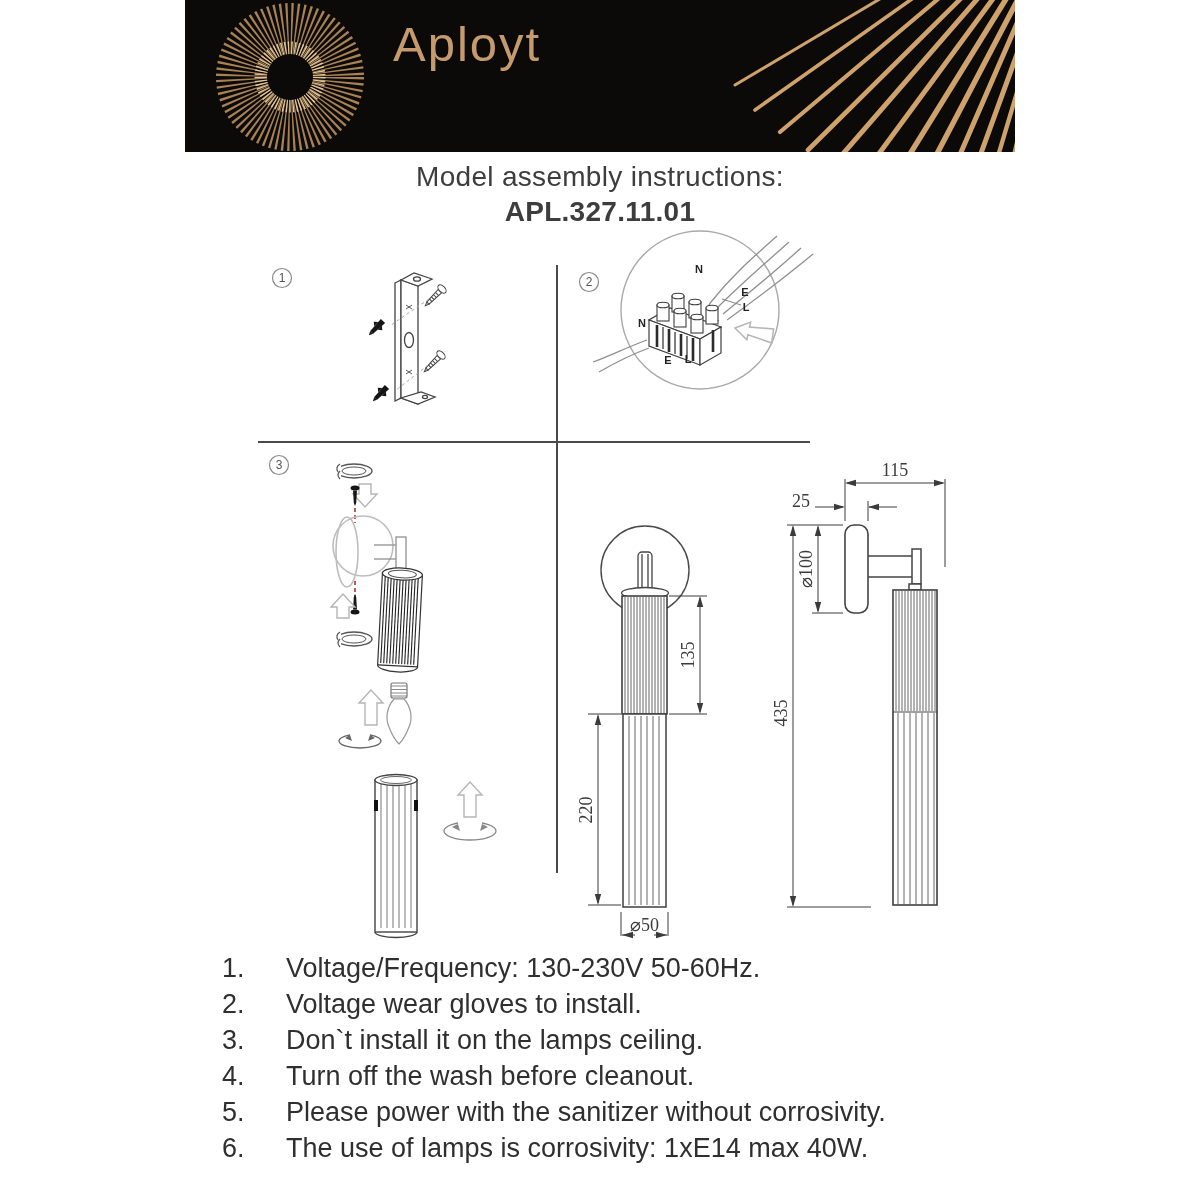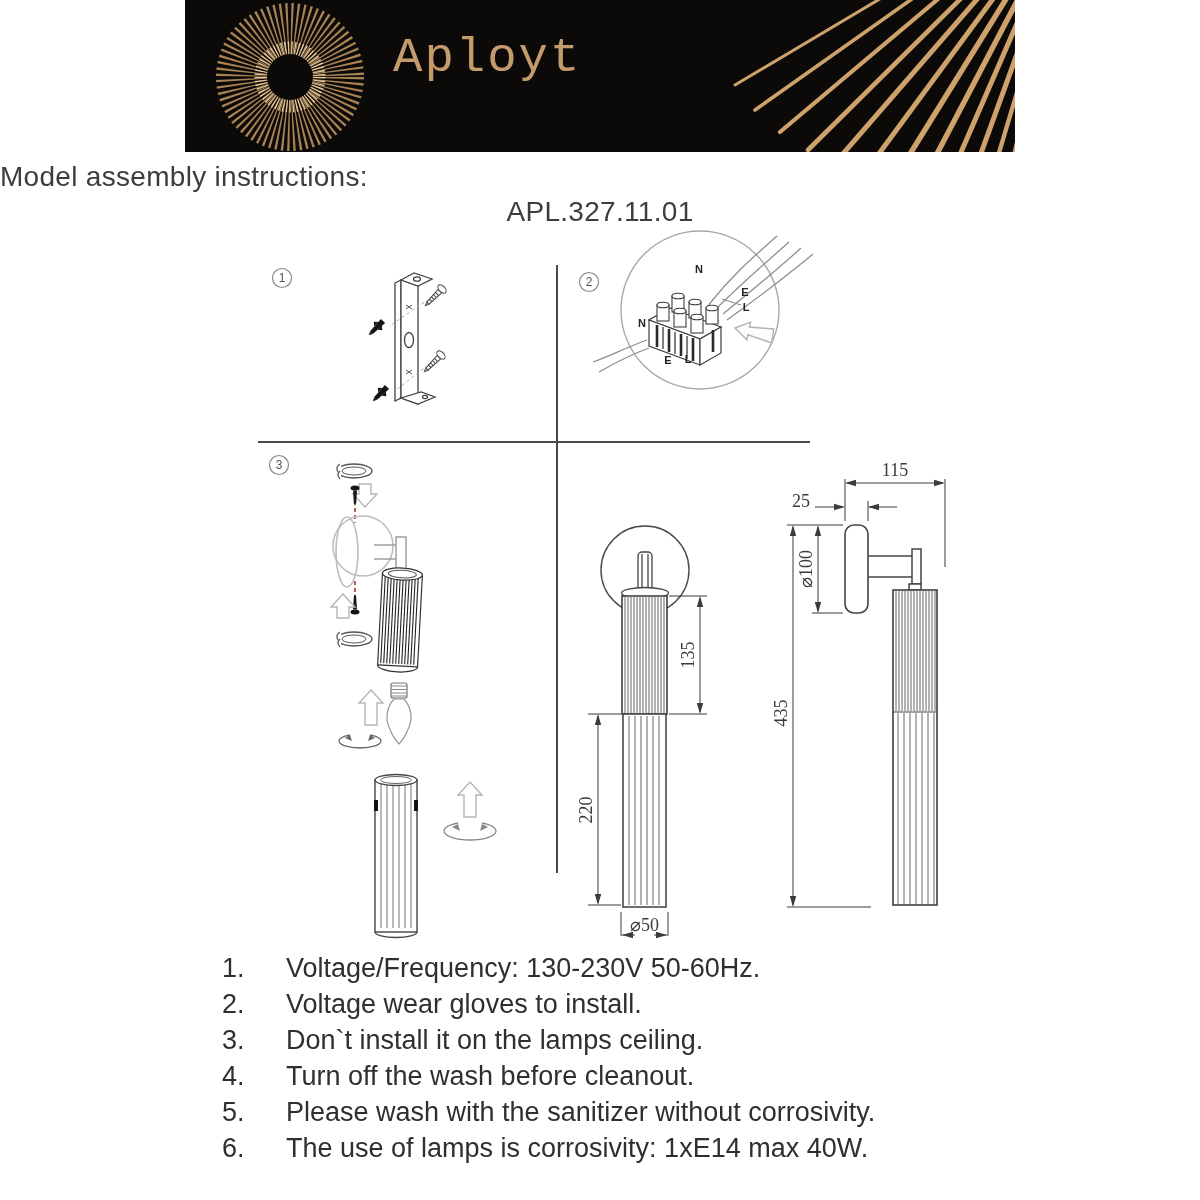--- a/index.html
+++ b/index.html
@@ -1,27 +1,27 @@
 <!DOCTYPE html>
 <html><head>
 <meta charset="utf-8">
 <style>
   html,body{margin:0;padding:0;background:#ffffff;}
   .page{position:relative;width:1200px;height:1200px;background:#ffffff;overflow:hidden;
         font-family:"Liberation Sans","DejaVu Sans",sans-serif;}
   
   .banner{position:absolute;left:185px;top:0;width:830px;height:152px;background:#0c0a08;overflow:hidden;}
   .banner svg{position:absolute;}
-  .brand{position:absolute;left:208px;top:30px;font-size:49px;font-weight:400;letter-spacing:2px;
-         color:#c59b6d;font-family:Liberation Mono, monospace;}
+  .brand{position:absolute;left:208px;top:16px;font-size:49px;font-weight:400;letter-spacing:2px;
+         color:#c59b6d;font-family:Liberation Sans, sans-serif;}
   
-  .title1{position:absolute;left:0;top:161px;width:1200px;text-align:left;font-size:28px;
+  .title1{position:absolute;left:0;top:161px;width:1200px;text-align:center;font-size:28px;
           font-weight:500;color:#3d3d3d;letter-spacing:.3px;}
   .title2{position:absolute;left:0;top:196px;width:1200px;text-align:center;font-size:28px;
-          font-weight:400;color:#3d3d3d;letter-spacing:.3px;}
+          font-weight:700;color:#3d3d3d;letter-spacing:.3px;}
   
   .vdiv{position:absolute;left:556px;top:265px;width:2px;height:608px;background:#4a4a4a;}
   .hdiv{position:absolute;left:258px;top:441px;width:552px;height:2px;background:#4a4a4a;}
   
   .diagram{position:absolute;}
   svg text.step-num{font:12px "Liberation Sans",sans-serif;fill:#555;}
   svg text.wire-lbl{font:bold 11px "Liberation Sans",sans-serif;fill:#222;}
   svg text.dim{font:18px "Liberation Serif","DejaVu Serif","DejaVu Sans",serif;fill:#3b3b3b;}
   
   .instructions{position:absolute;left:222px;top:950px;width:840px;list-style:none;margin:0;padding:0;}
@@ -440,21 +440,21 @@
     <li>
       <span class="num">3.</span>
       <span>Don`t install it on the lamps ceiling.</span>
     </li>
     <li>
       <span class="num">4.</span>
       <span>Turn off the wash before cleanout.</span>
     </li>
     <li>
       <span class="num">5.</span>
-      <span>Please wash with the sanitizer without corrosivity.</span>
+      <span>Please power with the sanitizer without corrosivity.</span>
     </li>
     <li>
       <span class="num">6.</span>
       <span>The use of lamps is corrosivity: 1xE14 max 40W.</span>
     </li>
   </ol>
 
 </div>
 
 </body></html>

